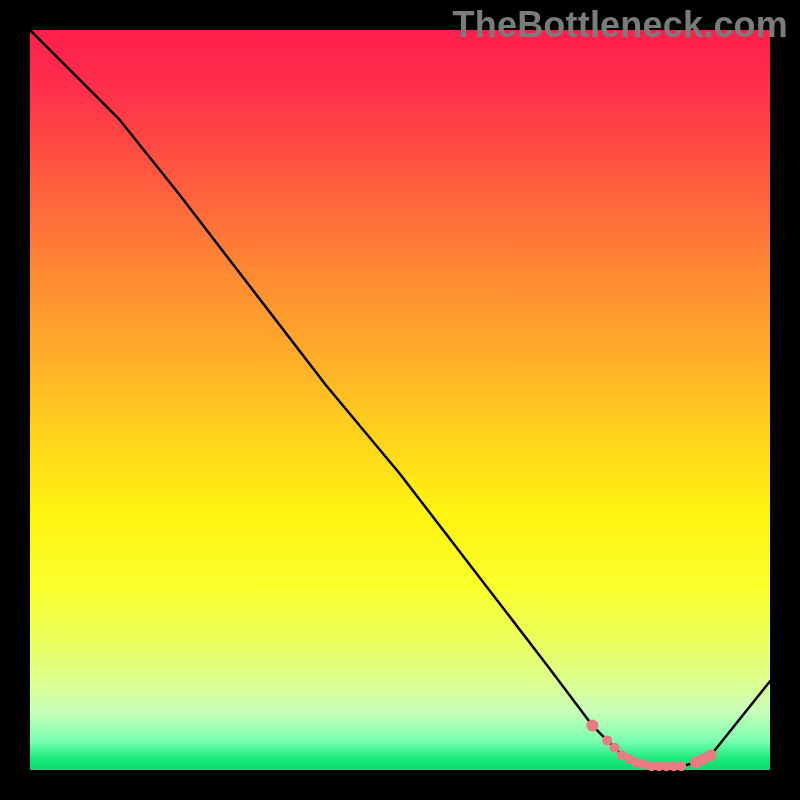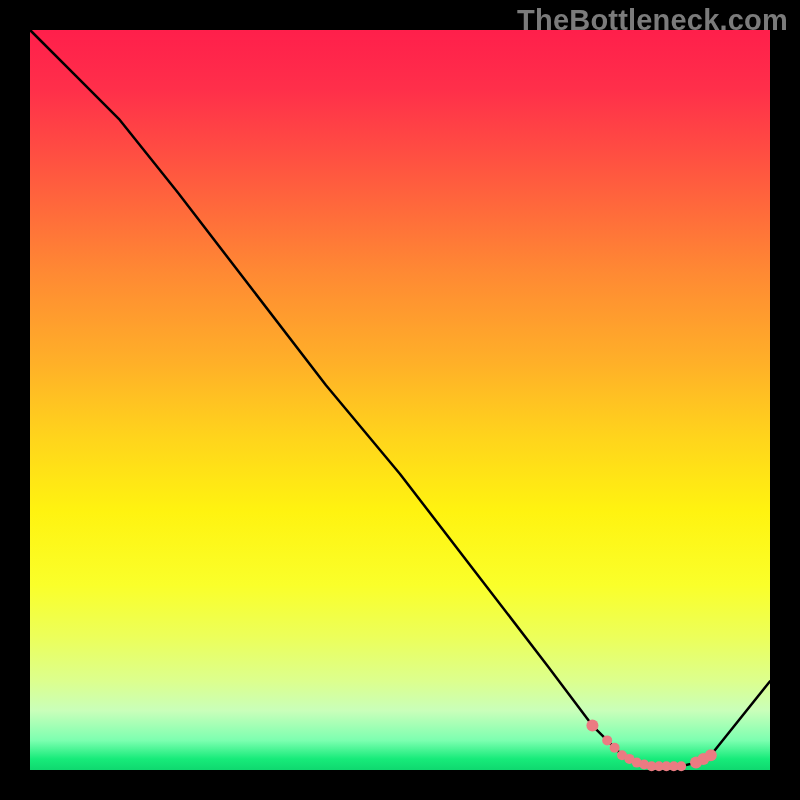--- a/index.html
+++ b/index.html
@@ -14,21 +14,21 @@
   .frame {
     position: relative;
     width: 800px;
     height: 800px;
     background: #000;
   }
   .watermark {
     position: absolute;
     top: 4px;
     right: 12px;
-    font-size: 29px;
+    font-size: 36px;
     font-weight: 600;
     color: #7b7b7b;
     letter-spacing: 0.2px;
     z-index: 10;
   }
   .plot {
     position: absolute;
     left: 30px;
     top: 30px;
     width: 740px;

